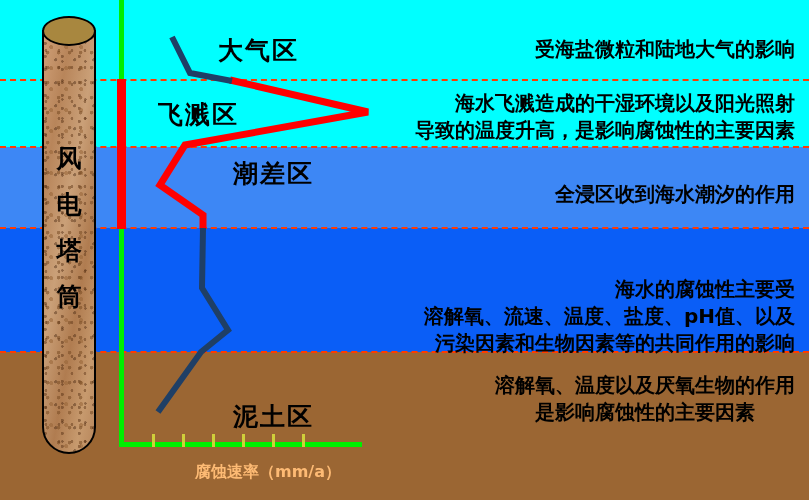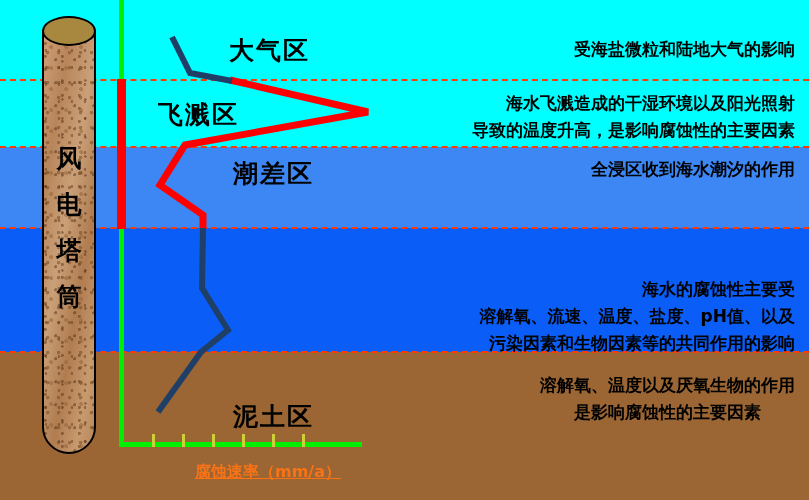--- a/index.html
+++ b/index.html
@@ -112,24 +112,23 @@
     top: 434px;
     width: 3px;
     height: 13px;
     background: #cfcf3a;
   }
   #axis-caption {
     position: absolute;
     left: 195px;
     top: 462px;
     font-size: 16px;
-    color: #f97316;
+    color: #fdba74;
     font-weight: 600;
     white-space: nowrap;
-    text-decoration: underline;
   }
 
   
   #red-axis-seg {
     position: absolute;
     left: 117px;
     top: 79px;
     width: 9px;
     height: 150px;
     background: #FF0000;
@@ -146,40 +145,40 @@
 
   
   .zone-label {
     position: absolute;
     color: #000;
     font-size: 25px;
     font-weight: 700;
     letter-spacing: 2px;
     white-space: nowrap;
   }
-  #zone-label-0 { left: 229px; top: 34px; font-family: Liberation Mono, monospace; }
+  #zone-label-0 { left: 218px; top: 34px; font-family: Liberation Mono, monospace; }
   #zone-label-1 { left: 158px; top: 98px; }
   #zone-label-2 { left: 233px; top: 157px; }
   #zone-label-3 { left: 233px; top: 277px; }
   #zone-label-4 { left: 233px; top: 400px; }
 
   
   .desc {
     position: absolute;
     right: 14px;
     text-align: right;
     color: #000;
-    font-size: 17px;
+    font-size: 20px;
     font-weight: 700;
     line-height: 27px;
     white-space: pre-line;
   }
   #desc-0 { top: 36px; }
   #desc-1 { top: 90px; }
-  #desc-2 { top: 156px; font-family: Liberation Serif, serif; }
+  #desc-2 { top: 181px; font-family: Liberation Serif, serif; }
   #desc-3 { top: 252px; margin-top: 24px; }
   #desc-4 { top: 372px; text-align: center; }
 </style>
 </head>
 <body>
 
 <div id="stage">
 
   <div class="band" id="band-atmosphere"></div>
   <div class="band" id="band-tidal"></div>

